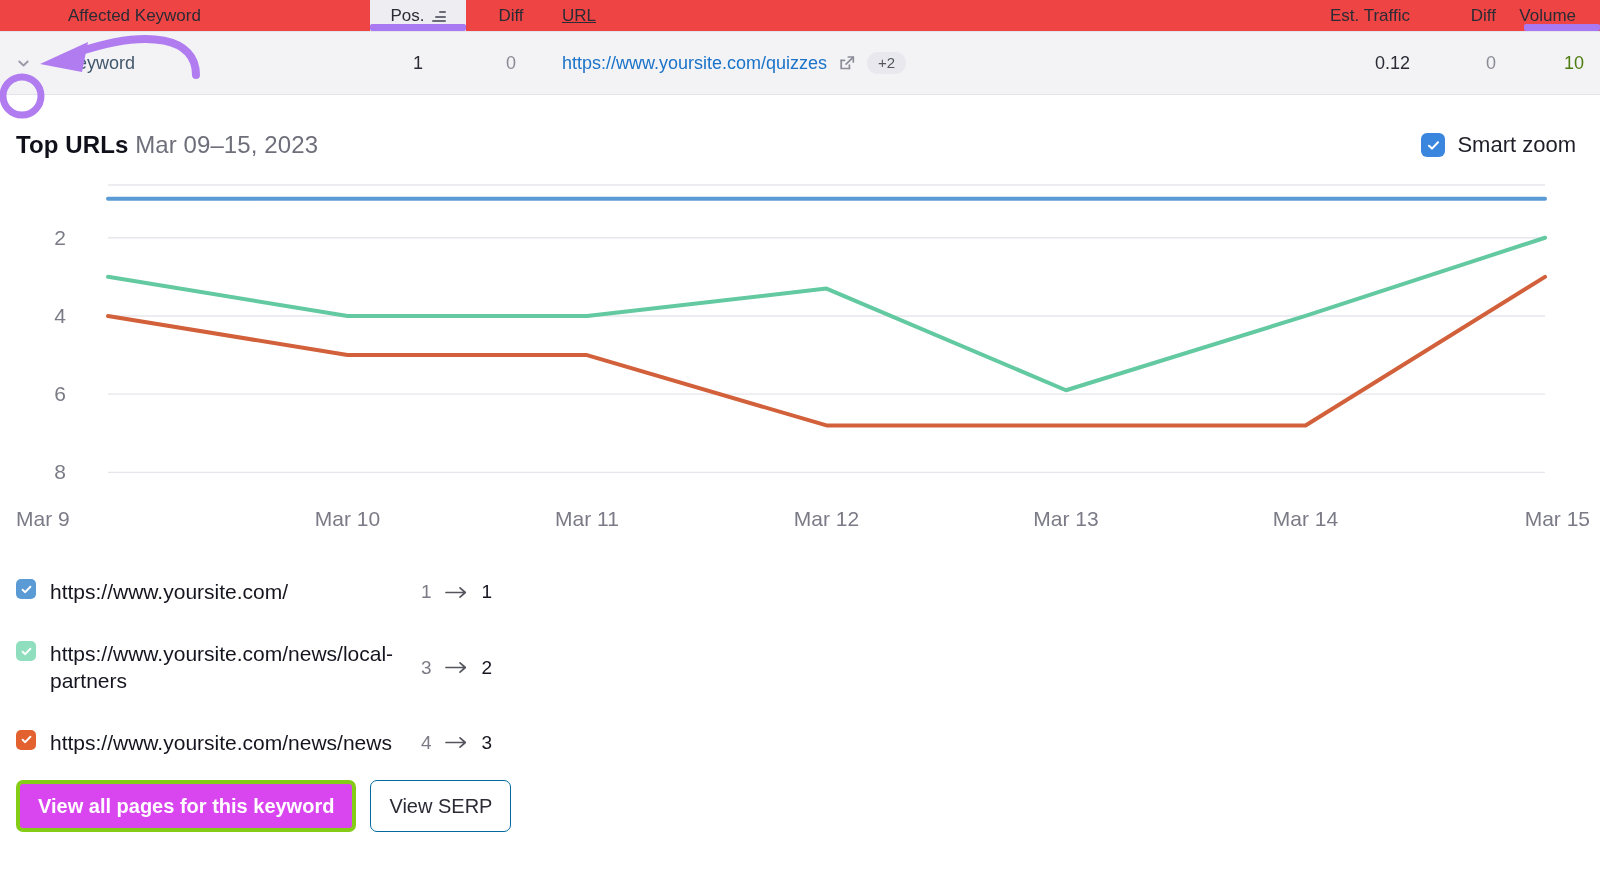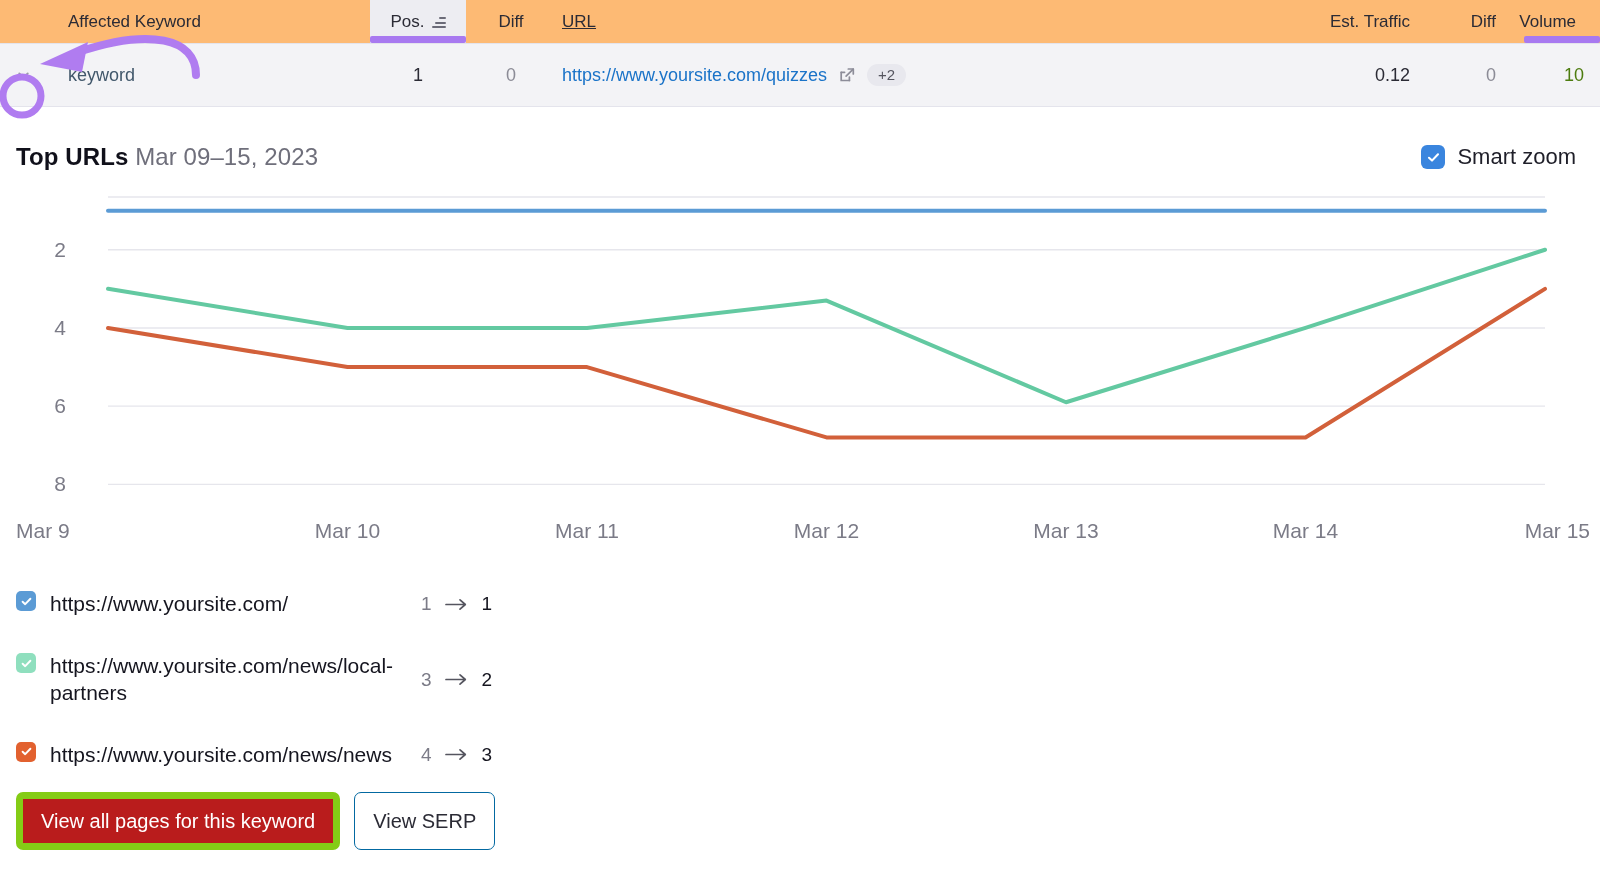--- a/index.html
+++ b/index.html
@@ -7,22 +7,22 @@
     width: 1600px; height: 875px;
     background: #ffffff;
     font-family: "Liberation Sans", sans-serif;
     color: #1a1a1a;
     overflow: hidden;
   }
 
   
   .table-header {
     position: relative;
-    height: 44px;
-    background: #fdba74;
+    height: 32px;
+    background: #ef4444;
     border-bottom: 1px solid #e4e4ec;
     display: flex;
     align-items: stretch;
   }
   .th {
     display: flex;
     align-items: center;
     font-size: 17px;
     color: #2b2b35;
     position: relative;
@@ -142,21 +142,21 @@
   .legend-trend .to { color: #15151f; }
   .arrow-ico { display: inline-flex; }
 
   
   .btn-bar { display: flex; gap: 14px; padding: 18px 0 0 16px; }
   .btn {
     font-family: "Liberation Sans", sans-serif;
     font-size: 20px; border-radius: 7px; cursor: pointer;
     padding: 12px 18px; line-height: 1;
   }
-  .btn-primary { background: #b91c1c; color: #fff; border: 7px solid #84cc16; font-weight: normal; }
+  .btn-primary { background: #d946ef; color: #fff; border: 4px solid #84cc16; font-weight: bold; }
   .btn-secondary { background: #fff; color: #2b2b35; border: 1px solid #0369a1; }
 </style>
 </head>
 <body>
 
 <div class="table-header">
   <div class="th th-affected">
     <span>Affected Keyword</span>
   </div>
 

